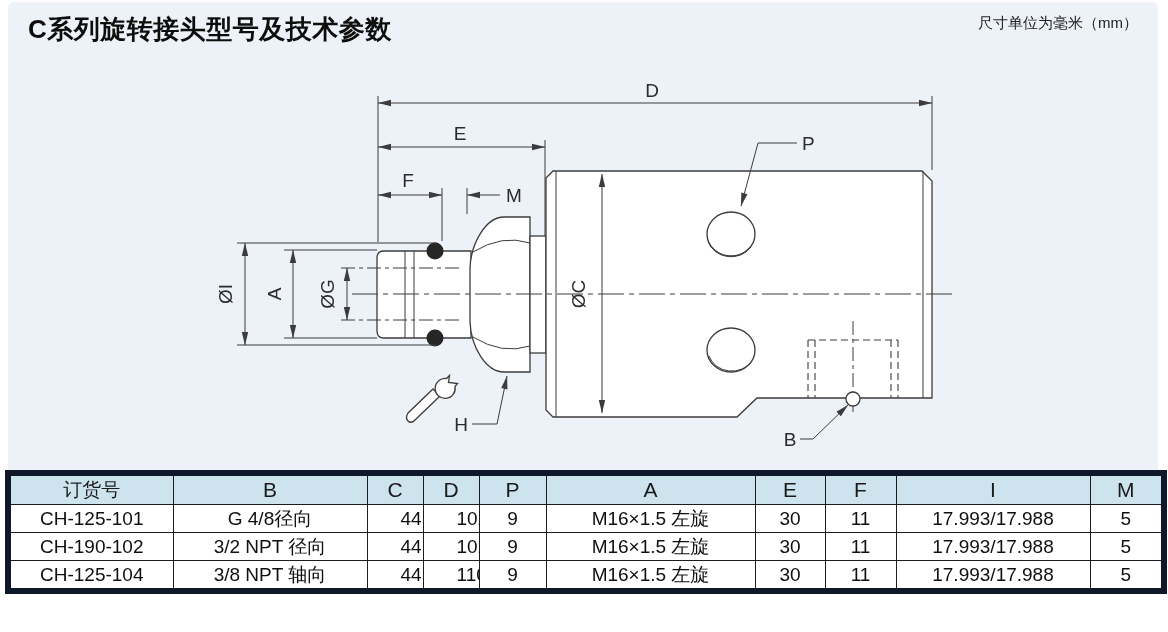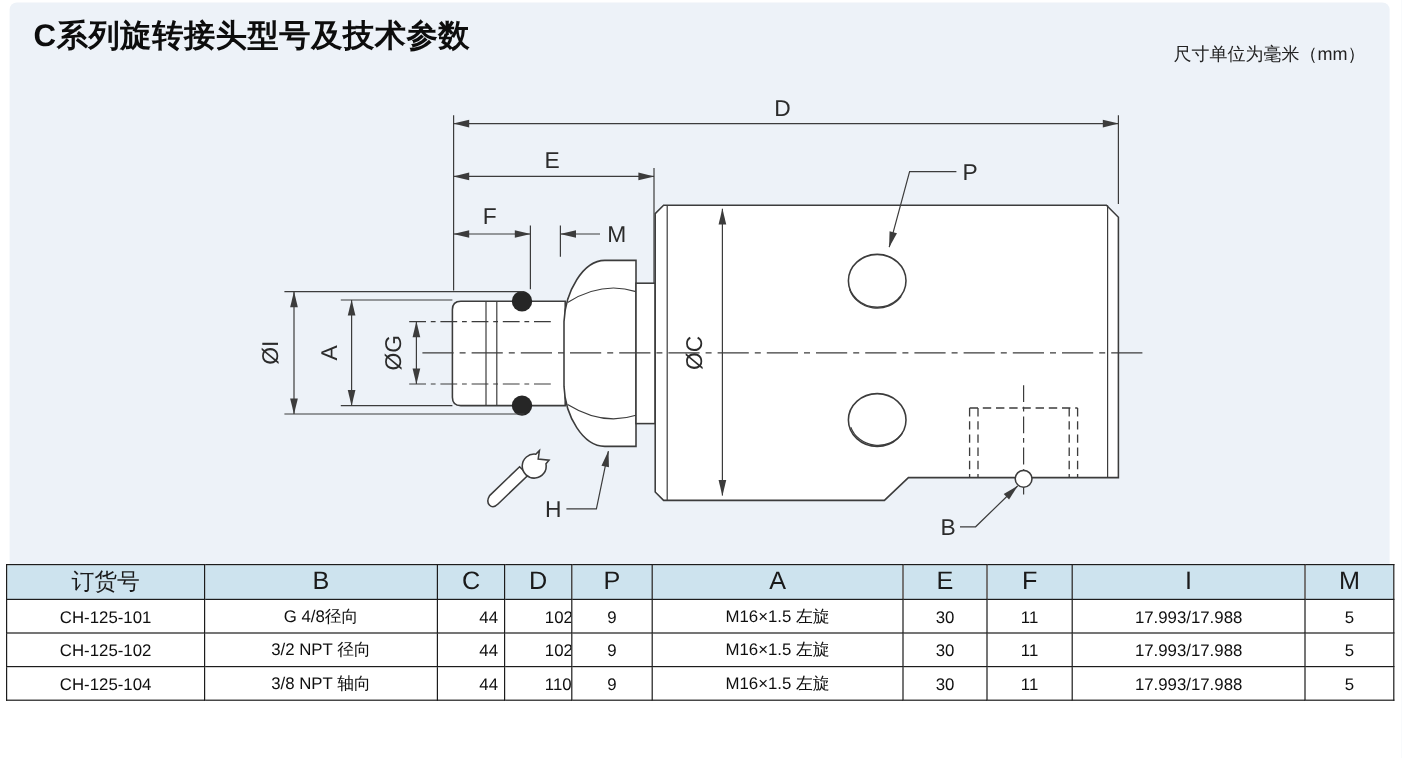--- a/index.html
+++ b/index.html
@@ -14,42 +14,42 @@
   }
   .title-row{
     position:absolute;left:0;top:0;width:100%;
     display:flex;justify-content:space-between;align-items:flex-start;
     box-sizing:border-box;padding:12px 20px 0 20px;
   }
   .page-title{
     margin:0;font-size:26px;line-height:30px;font-weight:700;color:#0d0d0d;
     letter-spacing:0.5px;
   }
-  .unit-note{font-size:15px;color:#222;margin-top:22px;}
+  .unit-note{font-size:15px;color:#222;margin-top:0;}
   svg.drawing{position:absolute;left:0;top:0;}
   svg .objf{stroke:#3c3c3c;stroke-width:1.3;fill:#ffffff;}
   svg .thin{stroke:#3c3c3c;stroke-width:1;fill:none;}
   svg .dim{stroke:#3c3c3c;stroke-width:1;fill:none;}
   svg .cl{stroke:#3c3c3c;stroke-width:1;fill:none;stroke-dasharray:26 5 5 5;}
   svg .cl2{stroke:#3c3c3c;stroke-width:1;fill:none;stroke-dasharray:14 4 4 4;}
   svg .hid{stroke:#3c3c3c;stroke-width:1.1;fill:none;stroke-dasharray:7 4;}
   svg text{font-family:"Liberation Sans","DejaVu Sans",sans-serif;font-size:19px;fill:#2b2b2b;}
   table.spec{
     position:absolute;left:5px;top:470px;width:1157px;table-layout:fixed;
-    border-collapse:collapse;background:#ffffff;border:1px solid #0f172a;
+    border-collapse:collapse;background:#ffffff;border:6px solid #0f172a;
   }
   table.spec th,table.spec td{
     border:1px solid #1c1c1c;padding:0 4px;white-space:nowrap;overflow:hidden;
   }
   table.spec th{
     background:#cde3ee;height:28px;font-weight:400;font-size:21px;
     text-align:center;color:#1a1a1a;
   }
   table.spec th:first-child{font-size:19px;font-family:"Liberation Serif","DejaVu Serif",serif;}
-  table.spec td{height:27px;font-size:14px;text-align:center;color:#0f0f0f;}
+  table.spec td{height:27px;font-size:19px;text-align:center;color:#0f0f0f;}
   table.spec td.num-right{text-align:right;padding-right:5px;padding-left:33px;}
 </style>
 </head>
 <body>
 
 <div class="page">
 
   <div class="panel">
     <div class="title-row">
       <h1 class="page-title">C系列旋转接头型号及技术参数</h1>
@@ -205,21 +205,21 @@
           <td class="num-right">44</td>
           <td class="num-right">102</td>
           <td>9</td>
           <td>M16×1.5 左旋</td>
           <td>30</td>
           <td>11</td>
           <td>17.993/17.988</td>
           <td>5</td>
         </tr>
         <tr>
-          <td>CH-125-102</td>
+          <td>CH-190-102</td>
           <td>3/2 NPT 径向</td>
           <td class="num-right">44</td>
           <td class="num-right">102</td>
           <td>9</td>
           <td>M16×1.5 左旋</td>
           <td>30</td>
           <td>11</td>
           <td>17.993/17.988</td>
           <td>5</td>
         </tr>

